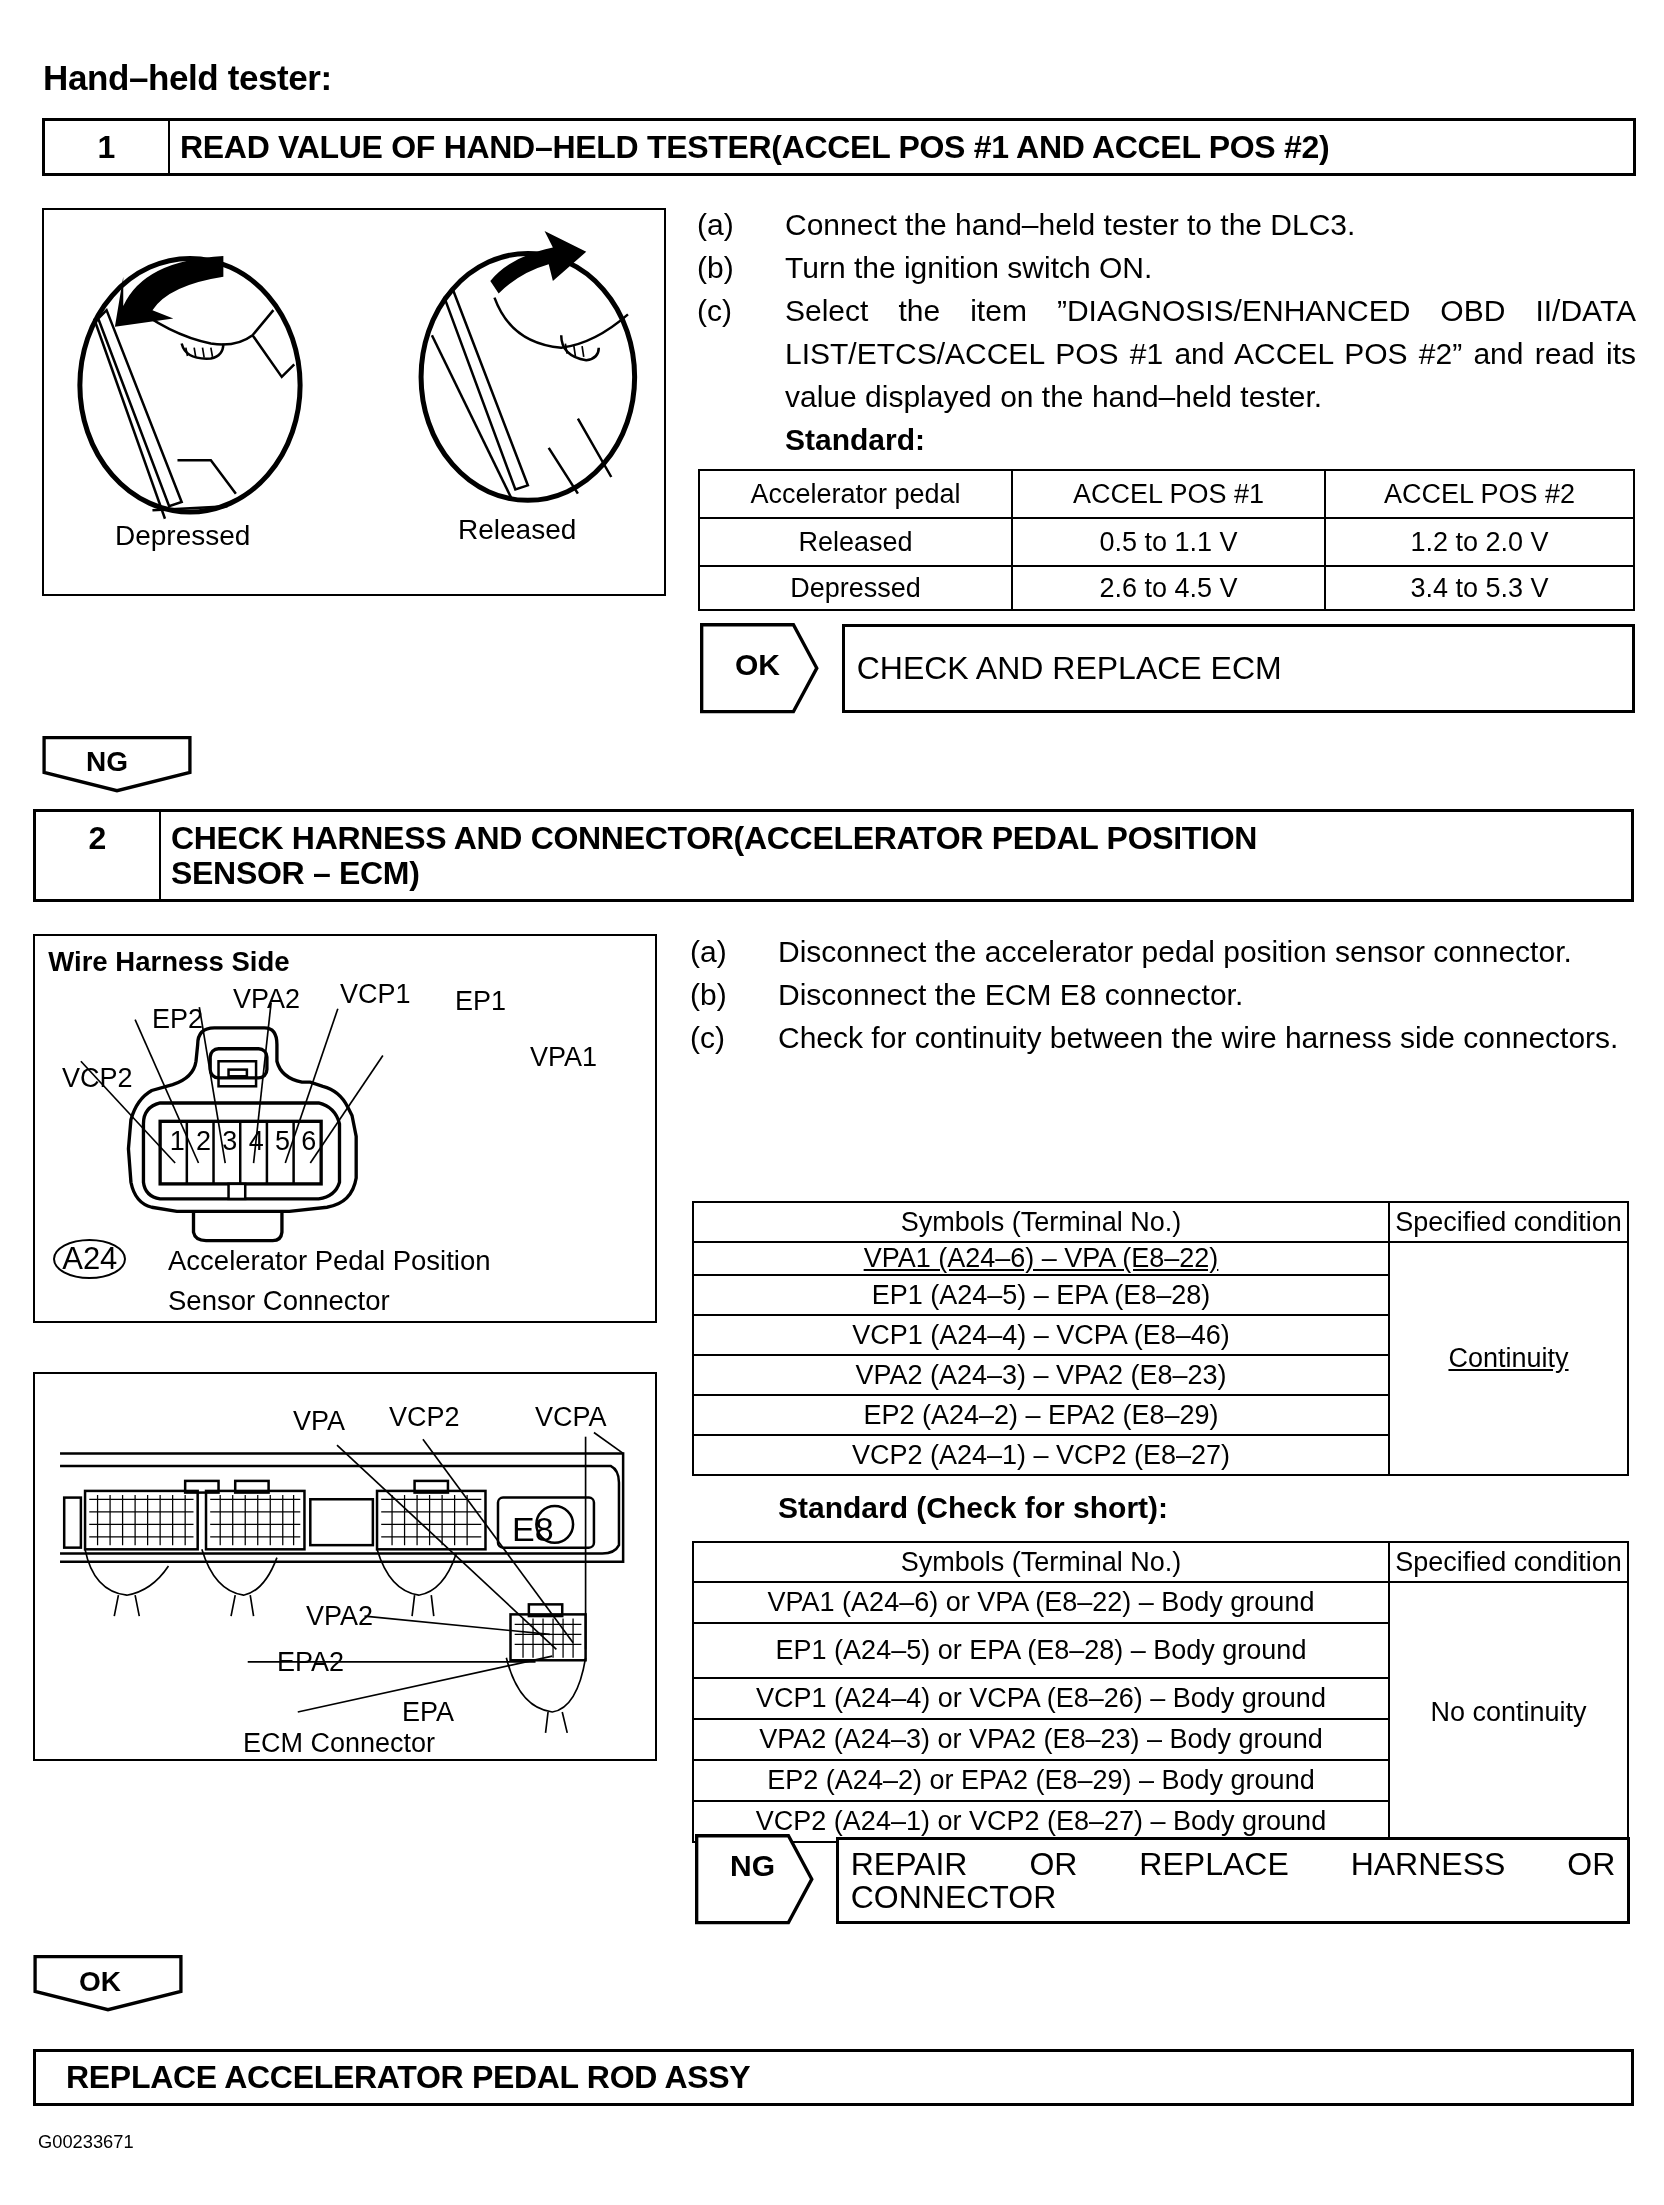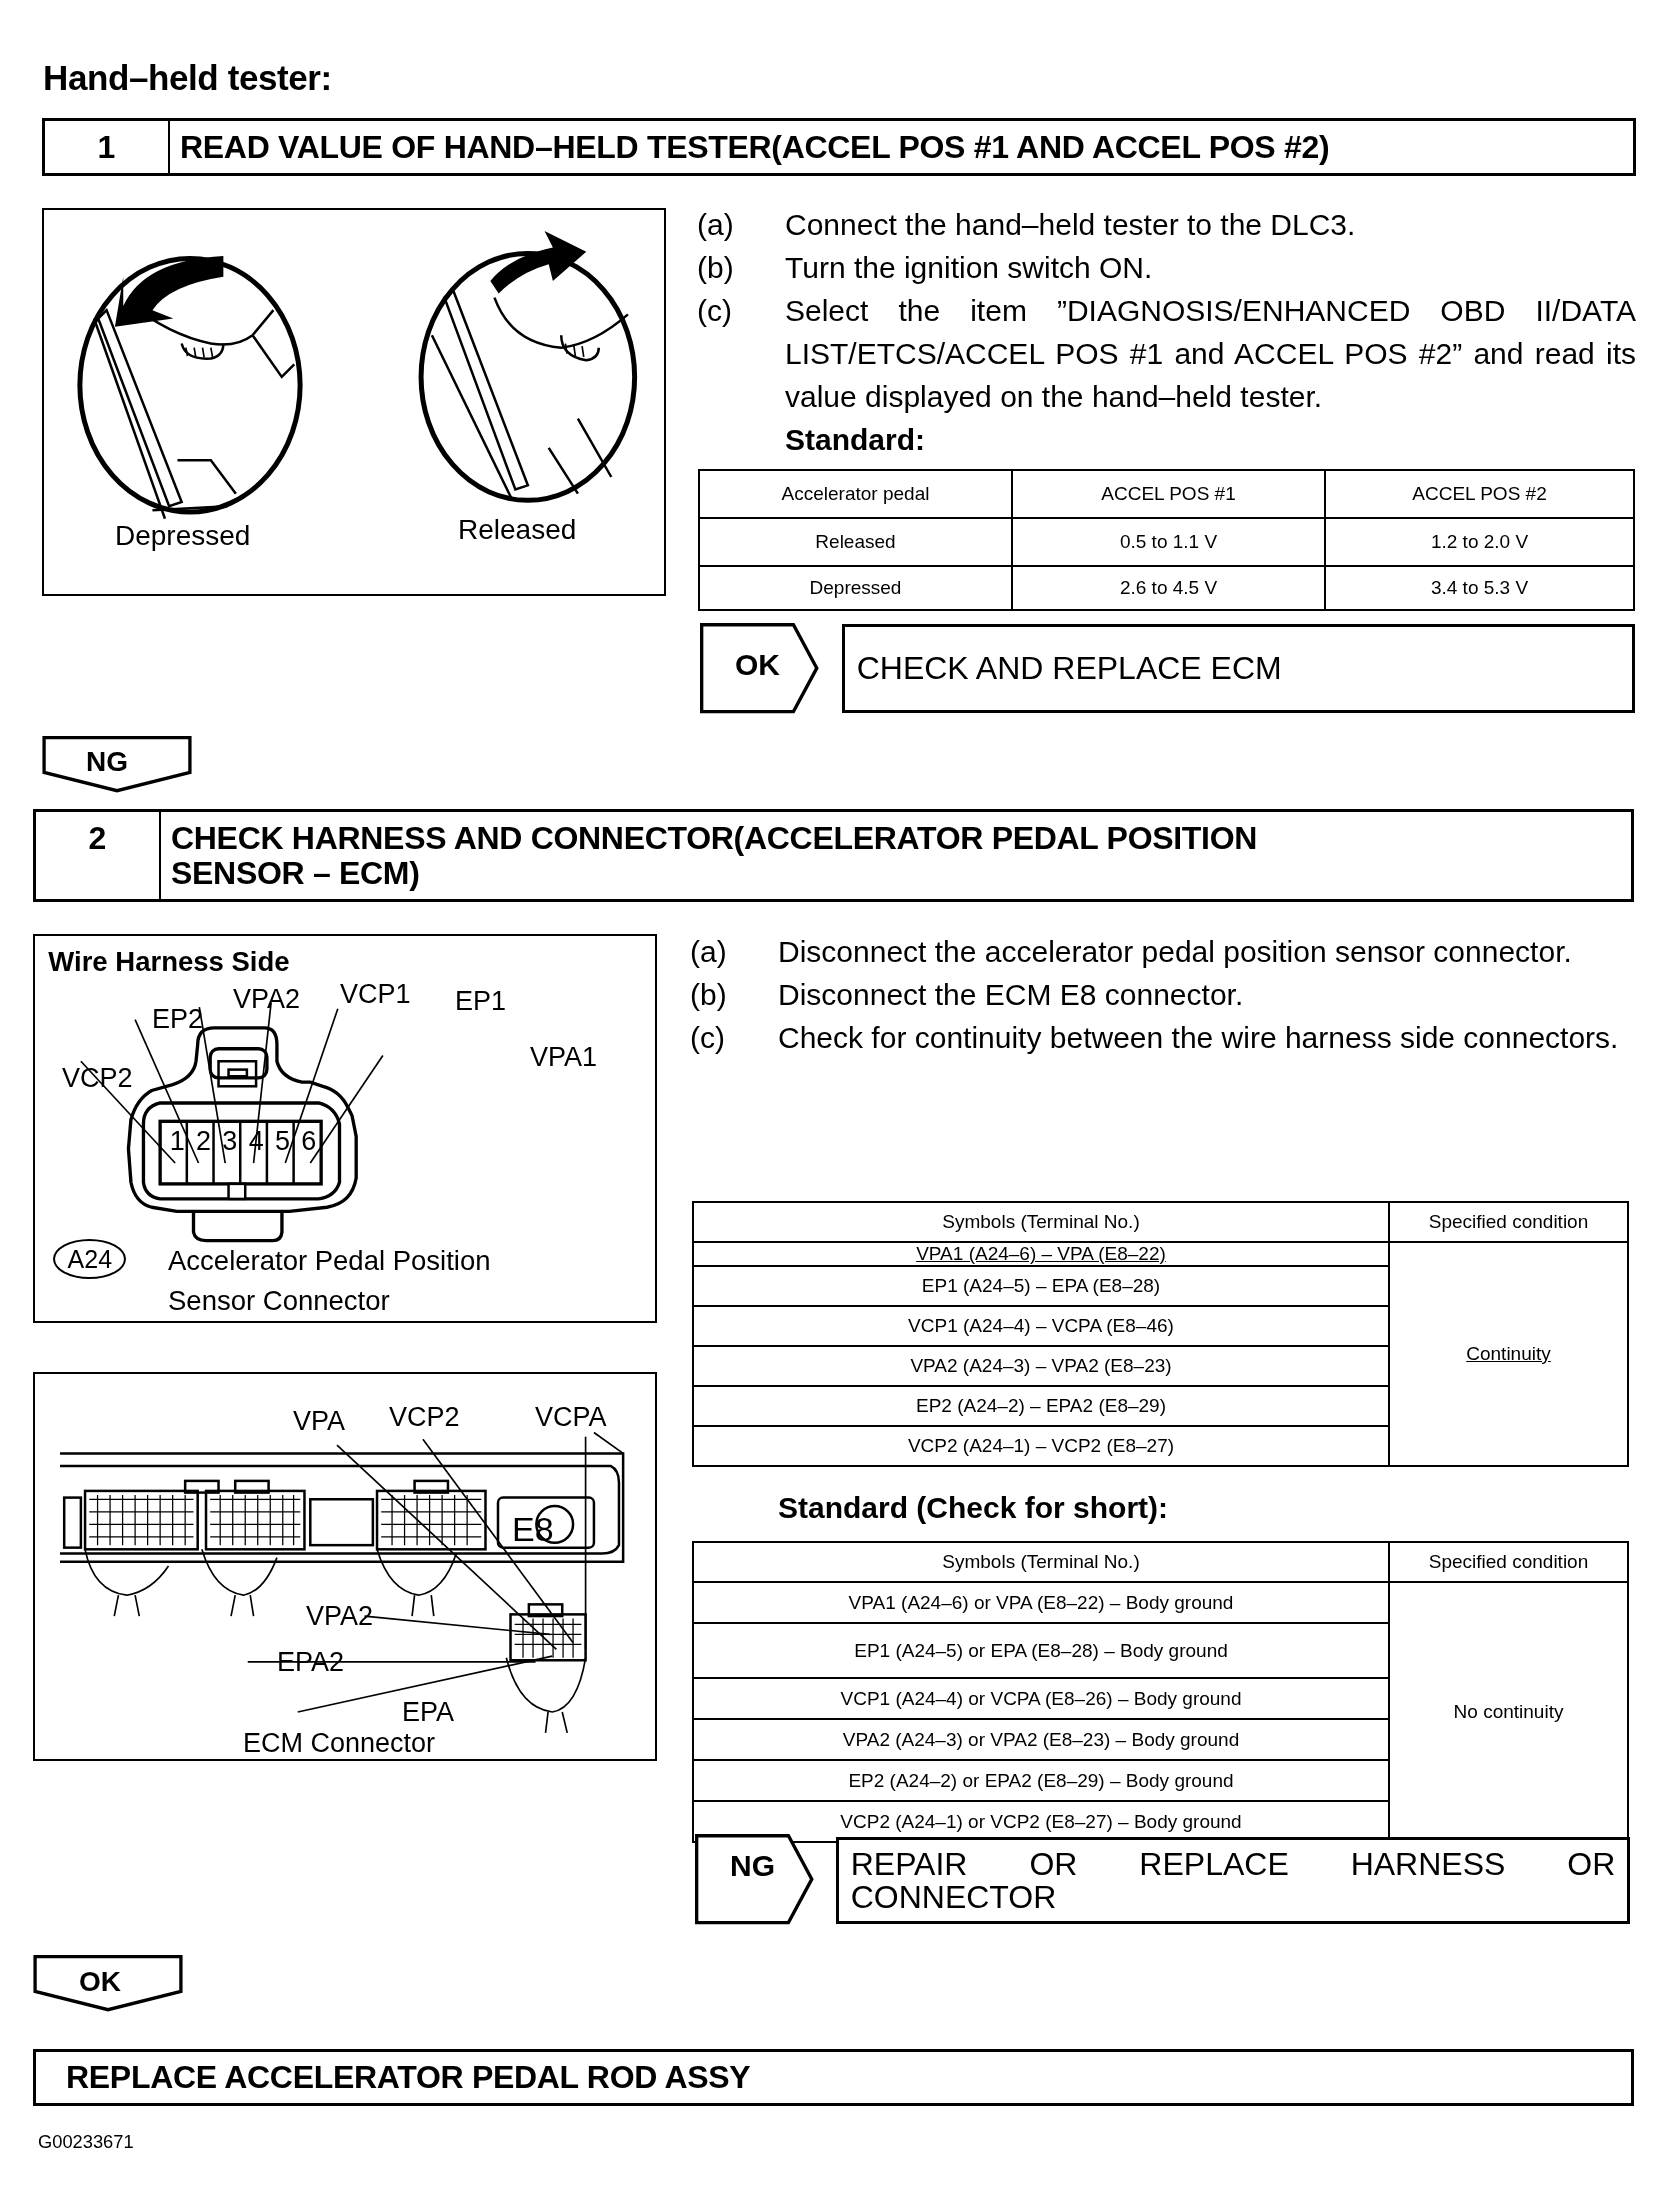--- a/index.html
+++ b/index.html
@@ -16,21 +16,21 @@
     width: 123px; border-right: 2.5px solid #000; display: flex; align-items: center; justify-content: center;
     font-size: 32px; font-weight: bold; flex: 0 0 auto;
   }
   .step-title { padding: 0 10px; font-size: 32px; font-weight: bold; display: flex; align-items: center; line-height: 35px; letter-spacing: -0.3px; }
   .frame { position: absolute; border: 2.5px solid #000; box-sizing: border-box; background: #fff; }
   .instr { position: absolute; font-size: 30px; line-height: 43px; }
   .instr .row { display: flex; }
   .instr .lbl { width: 88px; flex: 0 0 auto; }
   .instr .txt { flex: 1 1 auto; text-align: justify; }
   .instr .std { font-weight: bold; padding-left: 88px; }
-  table.spec { position: absolute; border-collapse: collapse; font-size: 19px; }
+  table.spec { position: absolute; border-collapse: collapse; font-size: 27px; }
   table.spec td, table.spec th { border: 2.5px solid #000; text-align: center; font-weight: normal; padding: 0; }
   .result-tag {
     position: absolute; font-size: 30px; font-weight: bold;
   }
   .result-box {
     position: absolute; border: 3.3px solid #000; box-sizing: border-box; font-size: 32px; font-weight: normal;
     display: flex; align-items: center; padding: 0 11.7px; line-height: 33px; background:#fff;
   }
   .footer-code { position: absolute; left: 38px; top: 2131px; font-size: 18.3px; }
 </style>
@@ -165,21 +165,21 @@
     <span style="width:27px;text-align:center;">6</span>
   </div>
 
   <div class="abs" style="left:27px;top:127px;font-size:27px;">VCP2</div>
   <div class="abs" style="left:117px;top:68px;font-size:27px;">EP2</div>
   <div class="abs" style="left:198px;top:48px;font-size:27px;">VPA2</div>
   <div class="abs" style="left:305px;top:43px;font-size:27px;">VCP1</div>
   <div class="abs" style="left:420px;top:50px;font-size:27px;">EP1</div>
   <div class="abs" style="left:495px;top:106px;font-size:27px;">VPA1</div>
 
-  <div class="abs" style="left:18.3px;top:303px;width:73px;height:40px;border:2.5px solid #000;border-radius:50%;box-sizing:border-box;display:flex;align-items:center;justify-content:center;font-size:25px;">A24</div>
+  <div class="abs" style="left:18.3px;top:303px;width:73px;height:40px;border:2.5px solid #000;border-radius:50%;box-sizing:border-box;display:flex;align-items:center;justify-content:center;font-size:31px;">A24</div>
   <div class="abs" style="left:133px;top:305px;font-size:27.5px;line-height:40px;">
     <div>Accelerator Pedal Position</div>
     <div>Sensor Connector</div>
   </div>
 </div>
 
 <div class="frame" style="left:33px;top:1372px;width:624px;height:389px;">
   <svg class="abs" style="left:0;top:0;" width="619" height="384" viewBox="0 0 742 460">
 
     <path d="M 30 95 L 705 95 L 705 225 L 30 225" fill="none" stroke="#000" stroke-width="3"></path>

